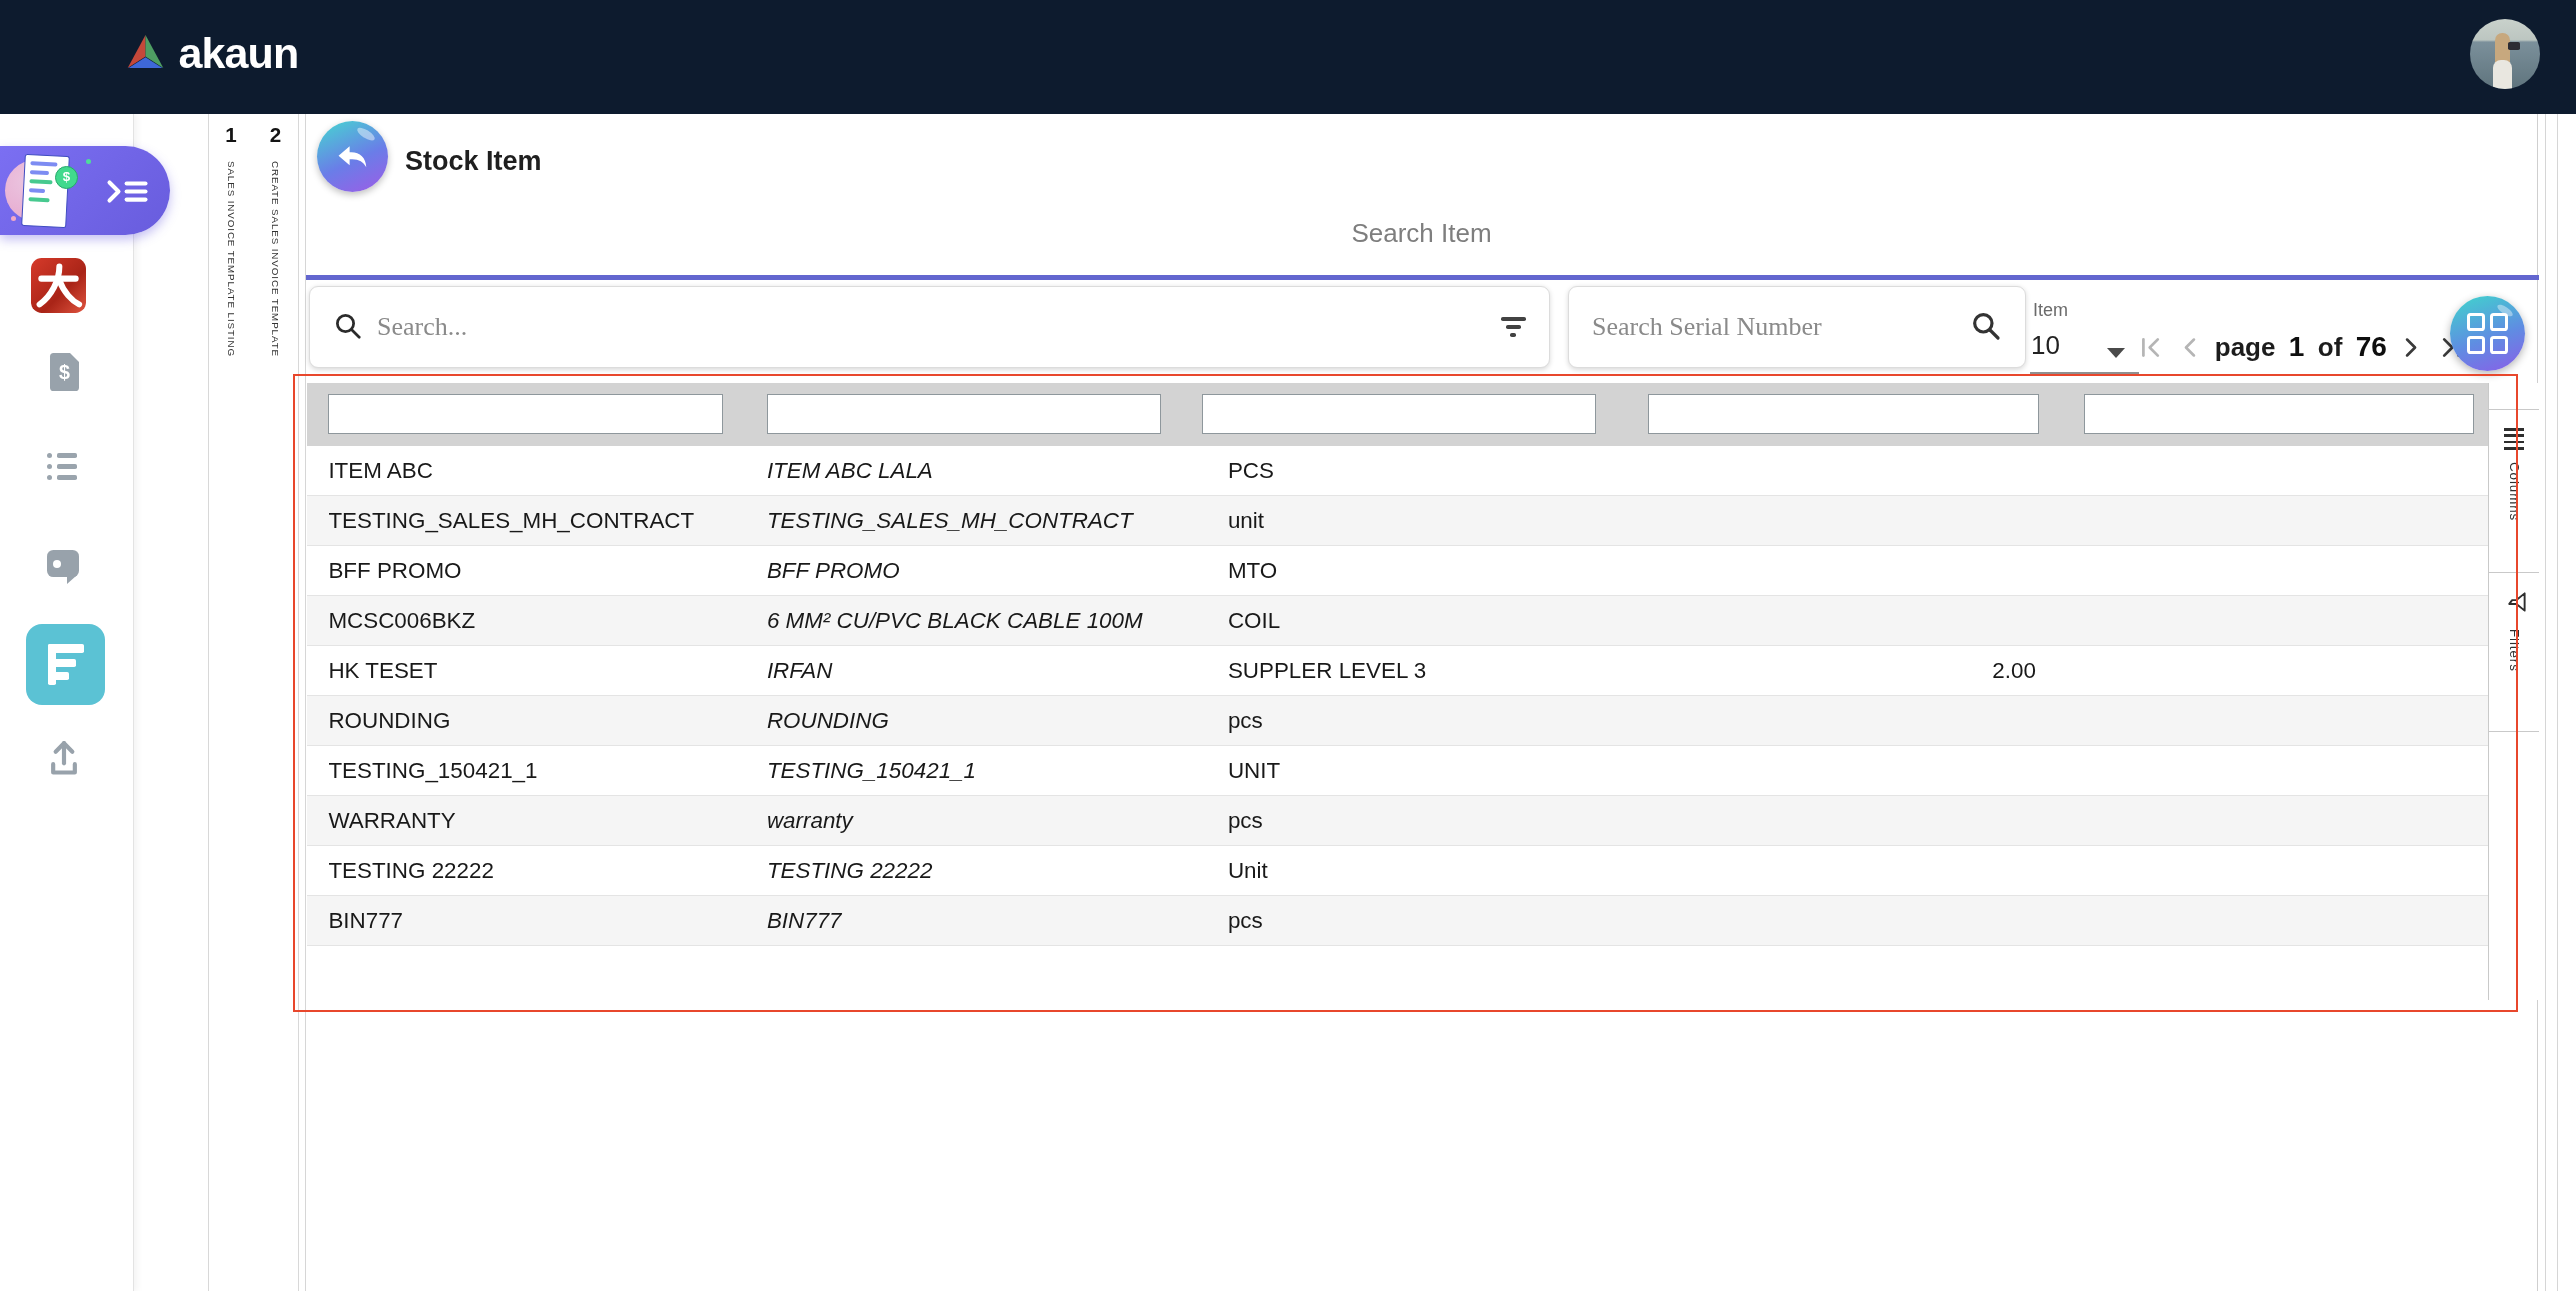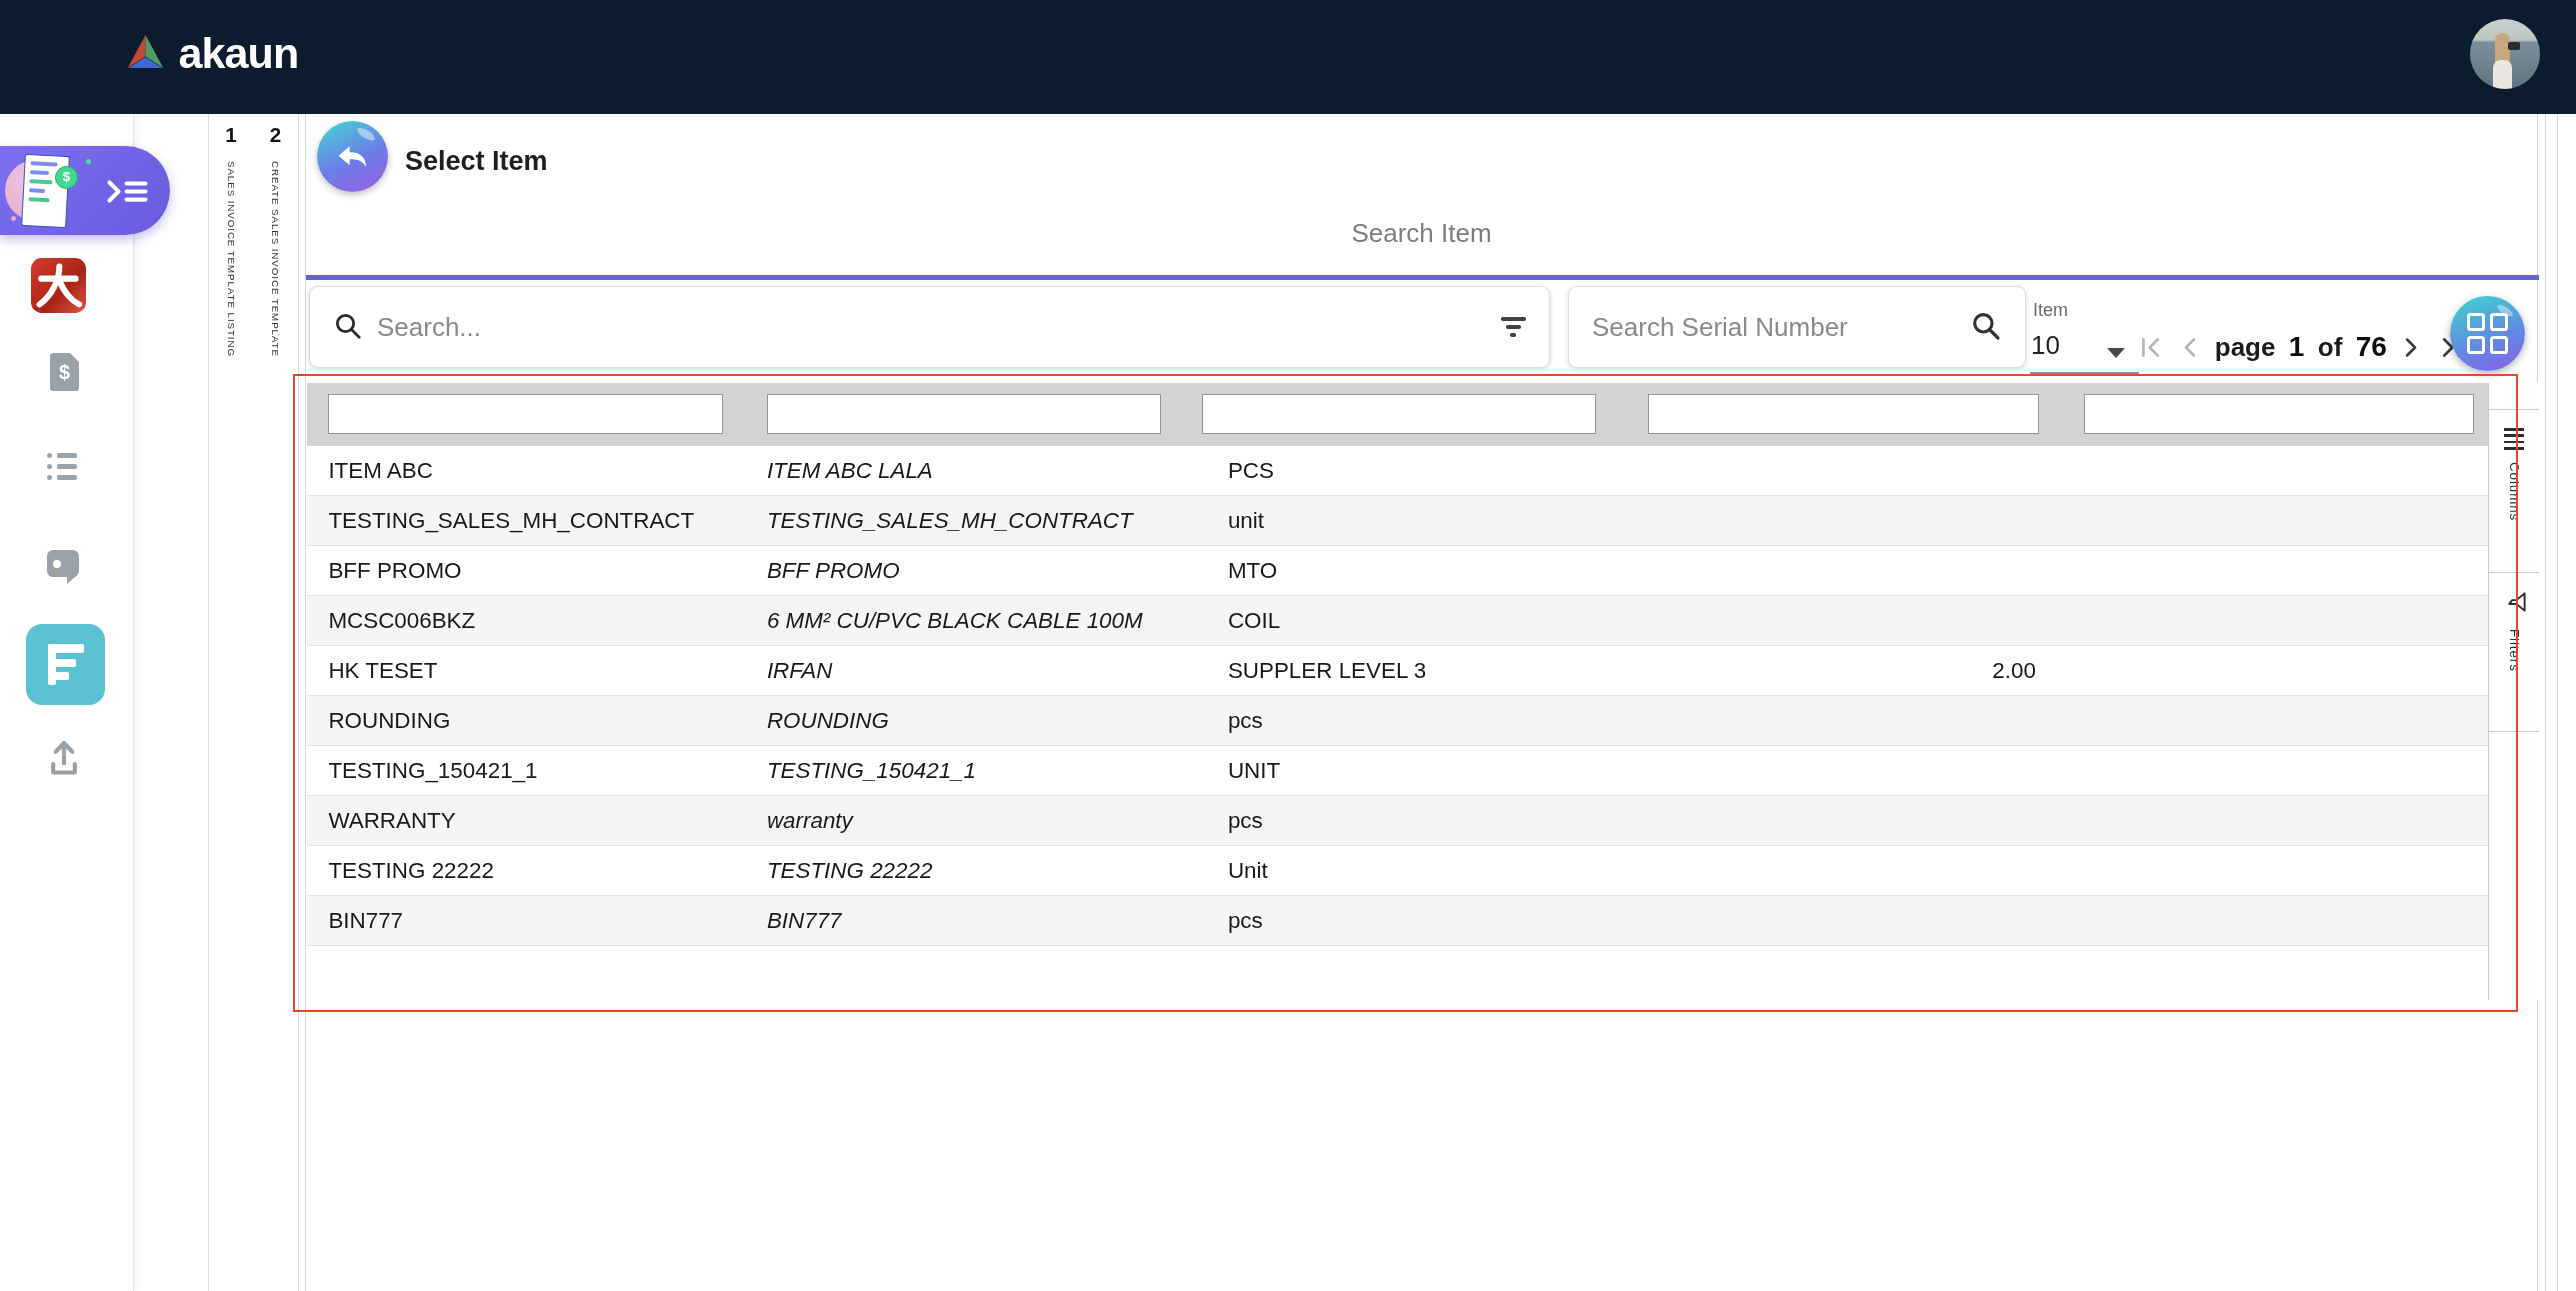--- a/index.html
+++ b/index.html
@@ -69,21 +69,21 @@
   .backbtn::after{content:"";position:absolute;right:11.6px;top:9px;width:19.7px;height:8px;border-radius:50%;
     background:rgba(255,255,255,.45);transform:rotate(32deg);}
   .page-title{position:absolute;left:99px;top:32px;font-size:27px;font-weight:bold;color:#1f1f1f;}
   .tabbar-label{position:absolute;left:0;top:104px;width:100%;text-align:center;font-size:26px;color:#7e7e7e;}
   .indicator{position:absolute;left:0;top:161px;width:2233px;height:4.5px;background:#6366cf;}
 
   .searchbox{position:absolute;top:172px;height:82px;background:#fff;border:0.9px solid #dcdcdc;border-radius:9px;
     box-shadow:0 1.8px 5.4px rgba(0,0,0,.15);display:flex;align-items:center;padding:0 23px;gap:14.3px;}
   #search-main{left:2.7px;width:1241px;}
   #search-serial{left:1262px;width:458px;}
-  .searchbox input{flex:1;border:none;outline:none;font-family:Liberation Sans, sans-serif;font-size:26px;color:#333;background:transparent;min-width:0;}
+  .searchbox input{flex:1;border:none;outline:none;font-family:Liberation Serif, serif;font-size:26px;color:#333;background:transparent;min-width:0;}
   .searchbox input::placeholder{color:#8a8a8a;opacity:1;}
   .flt{display:flex;flex-direction:column;align-items:center;gap:4.5px;}
   .flt i{display:block;height:3.6px;border-radius:1.8px;background:#424242;}
 
   .rows-label{position:absolute;left:1727px;top:186px;font-size:18px;color:#6b6b6b;}
   .rows-value{position:absolute;left:1725px;top:216px;font-size:26px;color:#222;}
   .rows-underline{position:absolute;left:1724px;top:258px;width:109px;height:1.8px;background:#8f8f8f;}
   .caret{position:absolute;left:1801px;top:234px;width:0;height:0;border-left:9px solid transparent;
     border-right:9px solid transparent;border-top:10.7px solid #4a4a4a;}
 
@@ -242,21 +242,21 @@
 
 <div class="content">
 
   <div class="backbtn">
     <span>
       <svg width="38" height="38" viewBox="0 0 48 48">
         <path d="M21 13 L7 25 L21 37 V29.5 C31.5 28.5 38 32 42 39.5 C41.5 26.5 33 19.5 21 20.5 Z" fill="#fff"></path>
       </svg>
     </span>
   </div>
-  <div class="page-title">Select Item</div>
+  <div class="page-title">Stock Item</div>
 
   <div class="tabbar-label">Search Item</div>
   <div class="indicator"></div>
 
   <div class="searchbox" id="search-main">
     <span>
       <svg width="30" height="30" viewBox="0 0 24 24" fill="none" stroke="#2b2b2b" stroke-width="2.2" stroke-linecap="round">
         <circle cx="10" cy="10" r="6.5"></circle>
           <line x1="15" y1="15" x2="21" y2="21"></line>
       </svg>

